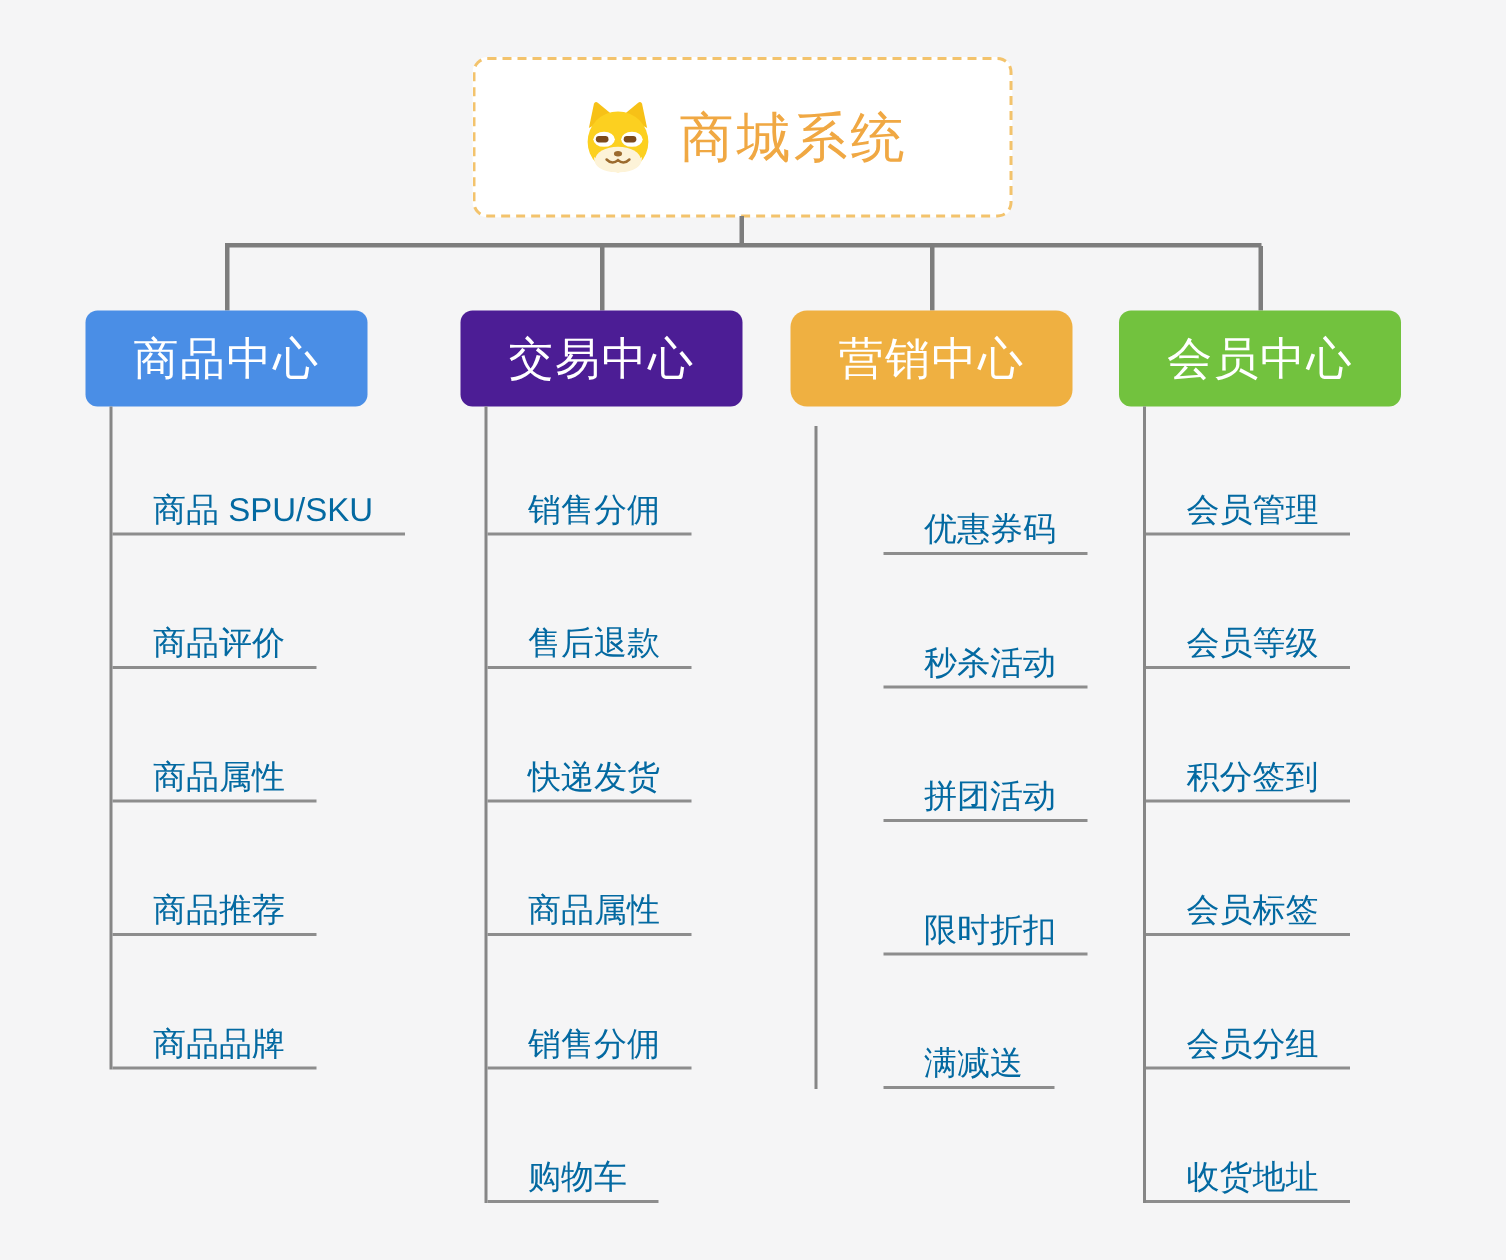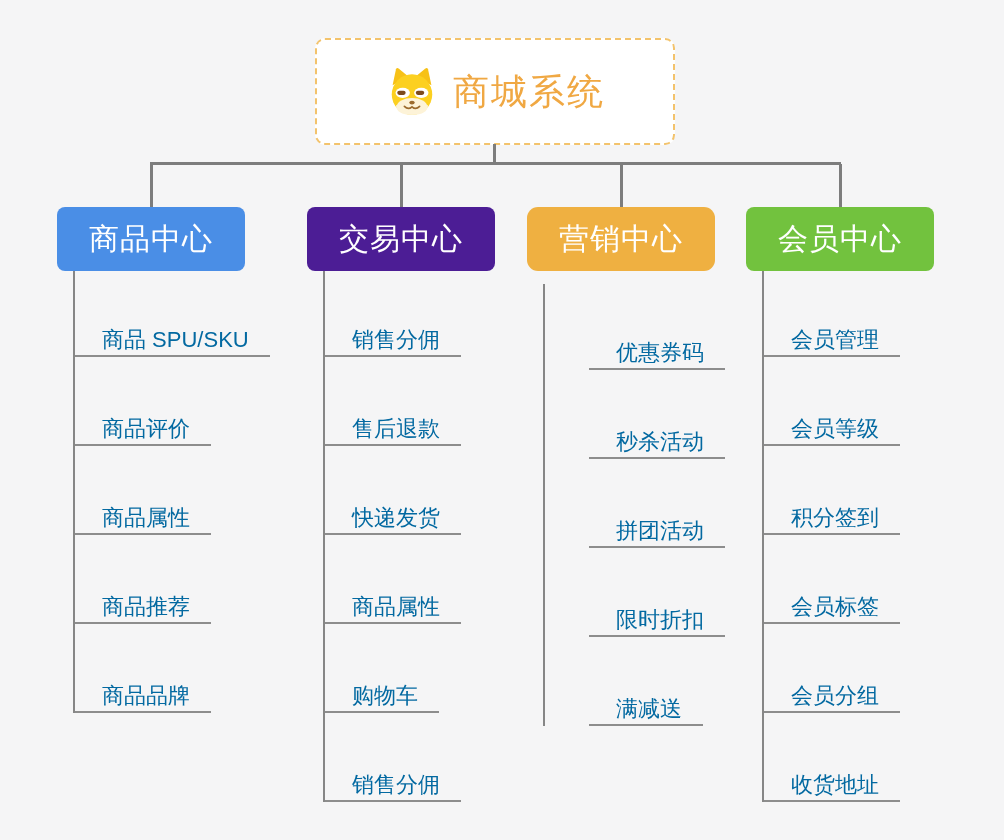--- a/index.html
+++ b/index.html
@@ -115,24 +115,24 @@
         <div class="branch-item">
           <span>售后退款</span>
         </div>
         <div class="branch-item">
           <span>快递发货</span>
         </div>
         <div class="branch-item">
           <span>商品属性</span>
         </div>
         <div class="branch-item">
-          <span>购物车</span>
+          <span>销售分佣</span>
         </div>
         <div class="branch-item">
-          <span>销售分佣</span>
+          <span>购物车</span>
         </div>
       </div>
       <div class="connector v-line" style="left: 620px; top: 164px; height: 43px;"></div>
       <div class="branch-header" style="left: 527px; top: 207px; background: rgb(239, 176, 65); border-radius: 11px;">
         <span>营销中心</span>
       </div>
       <div class="branch-items" style="left: 543px; top: 284px; padding-left: 44px;">
         <div class="branch-item first">
           <span>优惠券码</span>
         </div>

